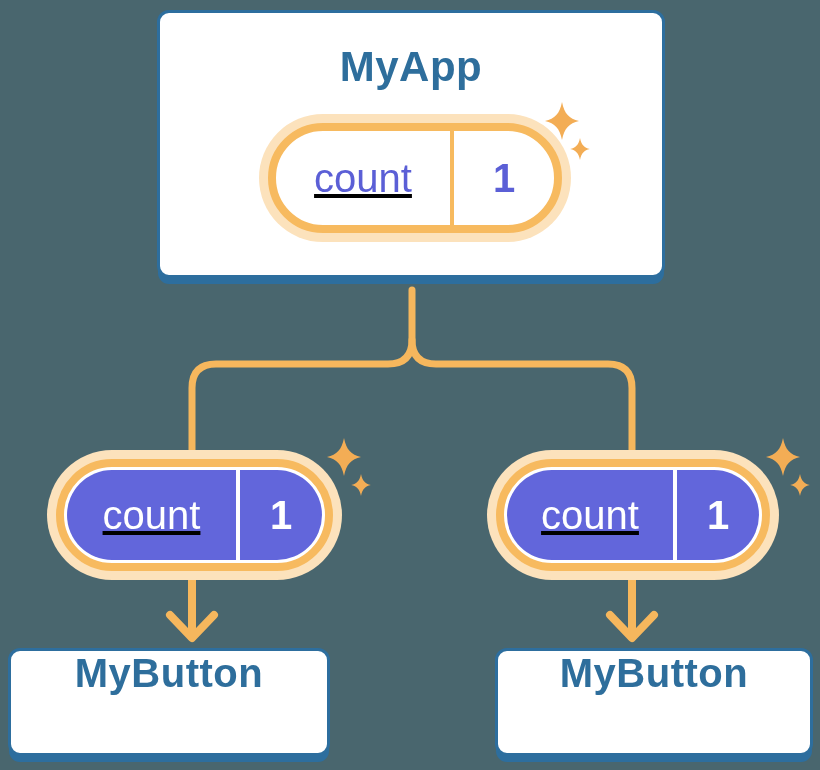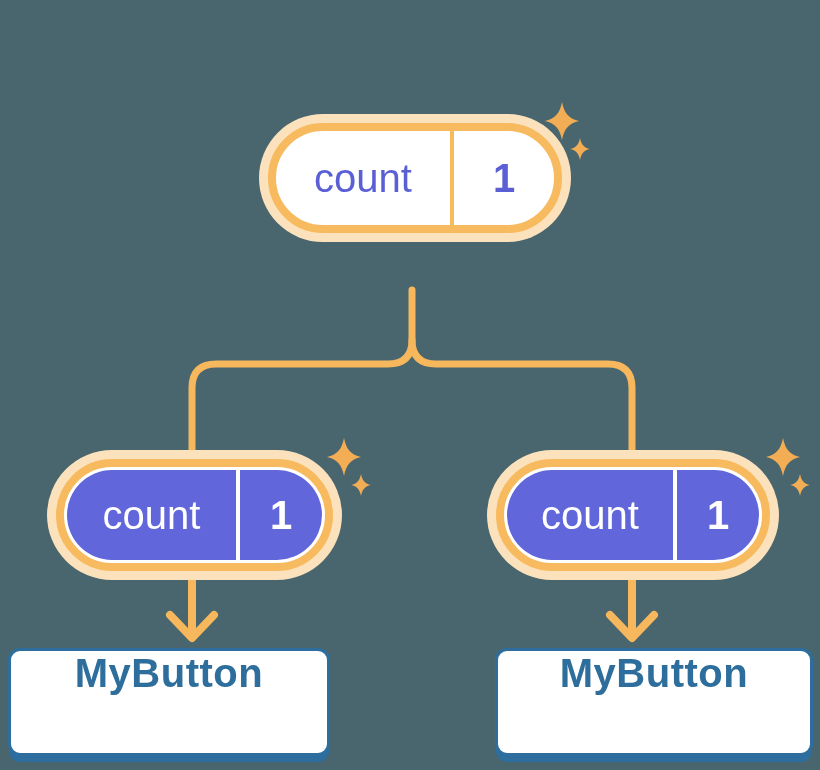--- a/index.html
+++ b/index.html
@@ -78,21 +78,21 @@
     align-items: stretch;
     border-radius: 999px;
     overflow: hidden;
   }
   .pill-inner.purple { gap: 4px; }
   .seg {
     display: flex;
     align-items: center;
     justify-content: center;
   }
-  .seg-label { flex: 1; }
+  .seg-label { flex: 1; text-decoration: underline; }
   .pill-top .seg-value   { width: 100px; }
   .purple .seg-value     { width: 82px; }
   .pill-divider {
     width: 4px;
     background: var(--pill_ring);
   }
   .state-label { font-size: 40px; }
   .state-value { font-size: 40px; font-weight: bold; }
   .pill-top .state-label, .pill-top .state-value { color: var(--pill_text_purple); }
   .purple .seg { background: var(--pill_purple); }
@@ -119,20 +119,23 @@
     stroke-linecap: round;
     stroke-linejoin: round;
   }
   .sparkle { fill: var(--sparkle); }
 </style>
 </head>
 <body>
 
 <div class="stage">
 
+  <div class="card card-root">
+    <div class="card-title">MyApp</div>
+  </div>
 
   <svg class="overlay" viewBox="0 0 820 770" xmlns="http://www.w3.org/2000/svg">
 
     <path class="connector" d="M412 290 V 340 Q412 364 388 364 H216 Q192 364 192 388 V 458"></path>
     <path class="connector" d="M412 340 Q412 364 436 364 H608 Q632 364 632 388 V 458"></path>
 
     <g>
       <path class="arrow" d="M192 566 V 637"></path>
       <path class="arrow" d="M170 615 L192 638 L214 615"></path>
     </g>

